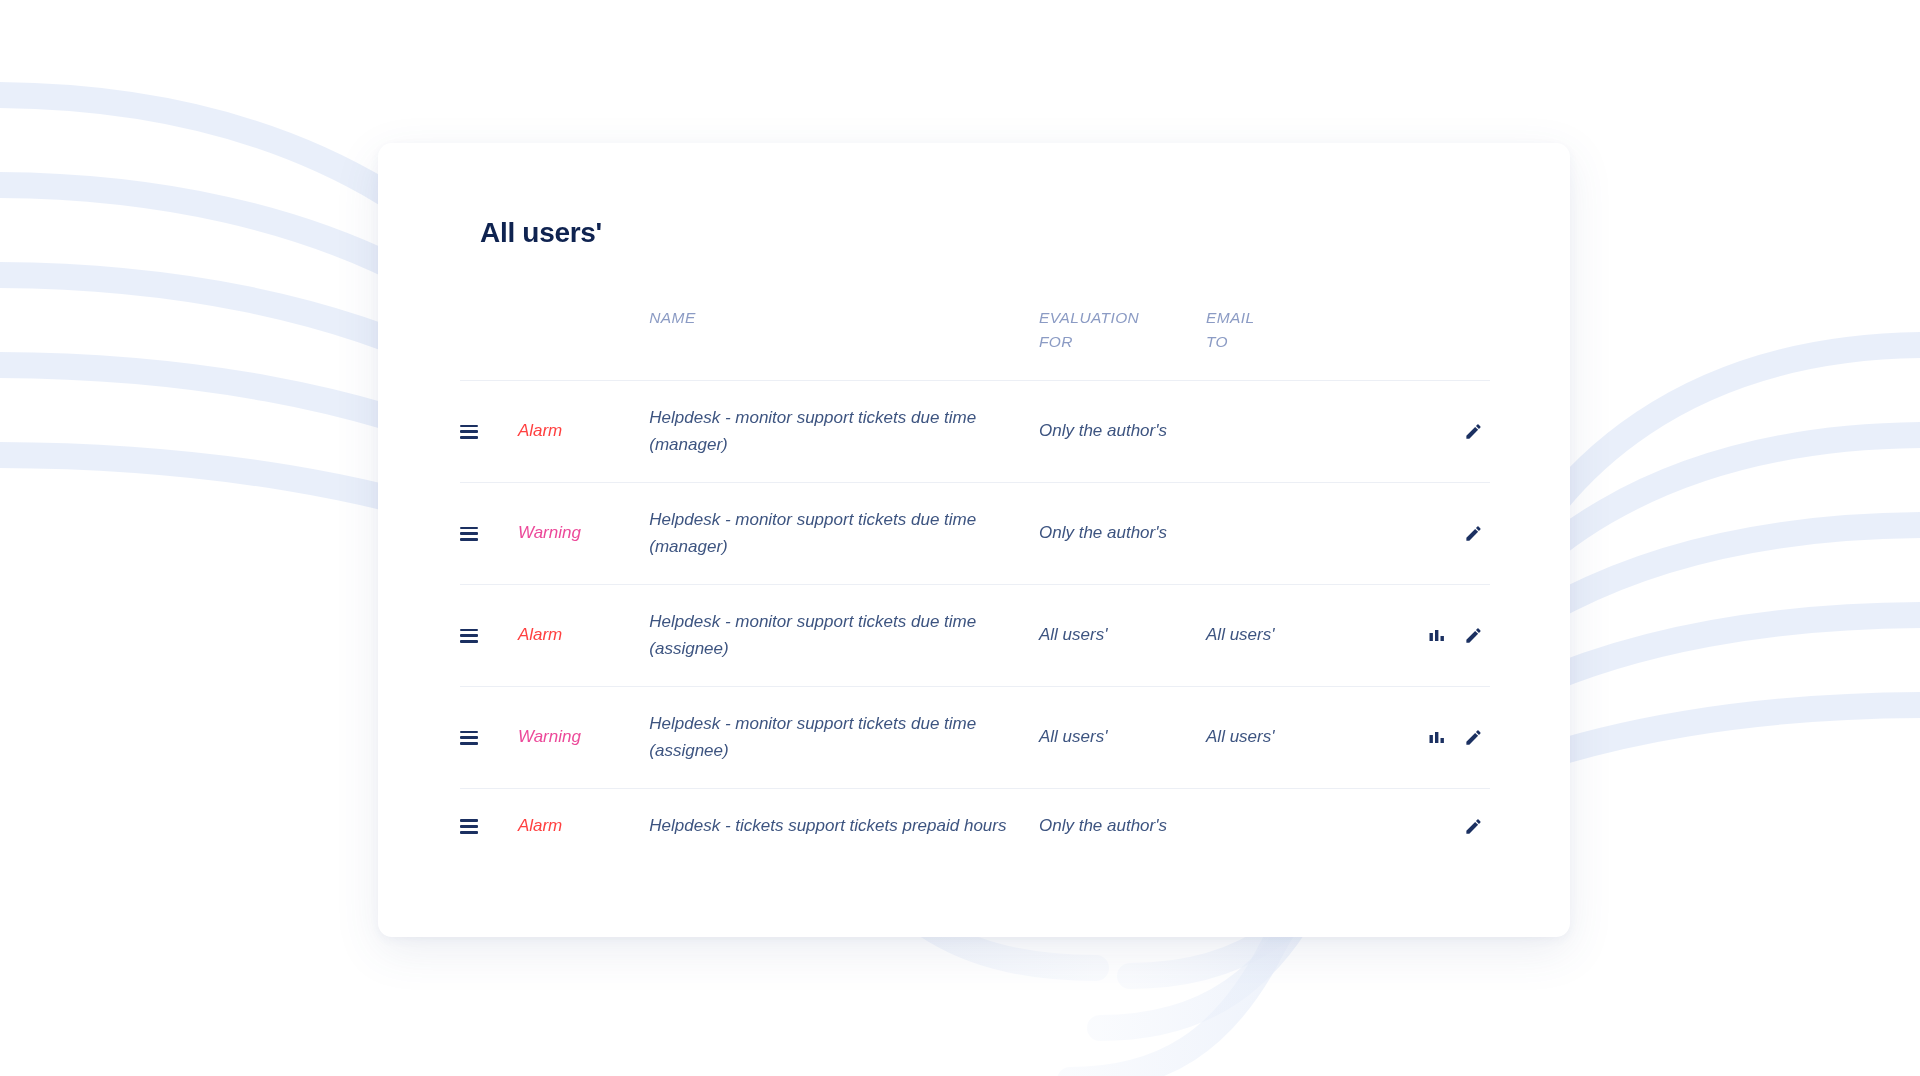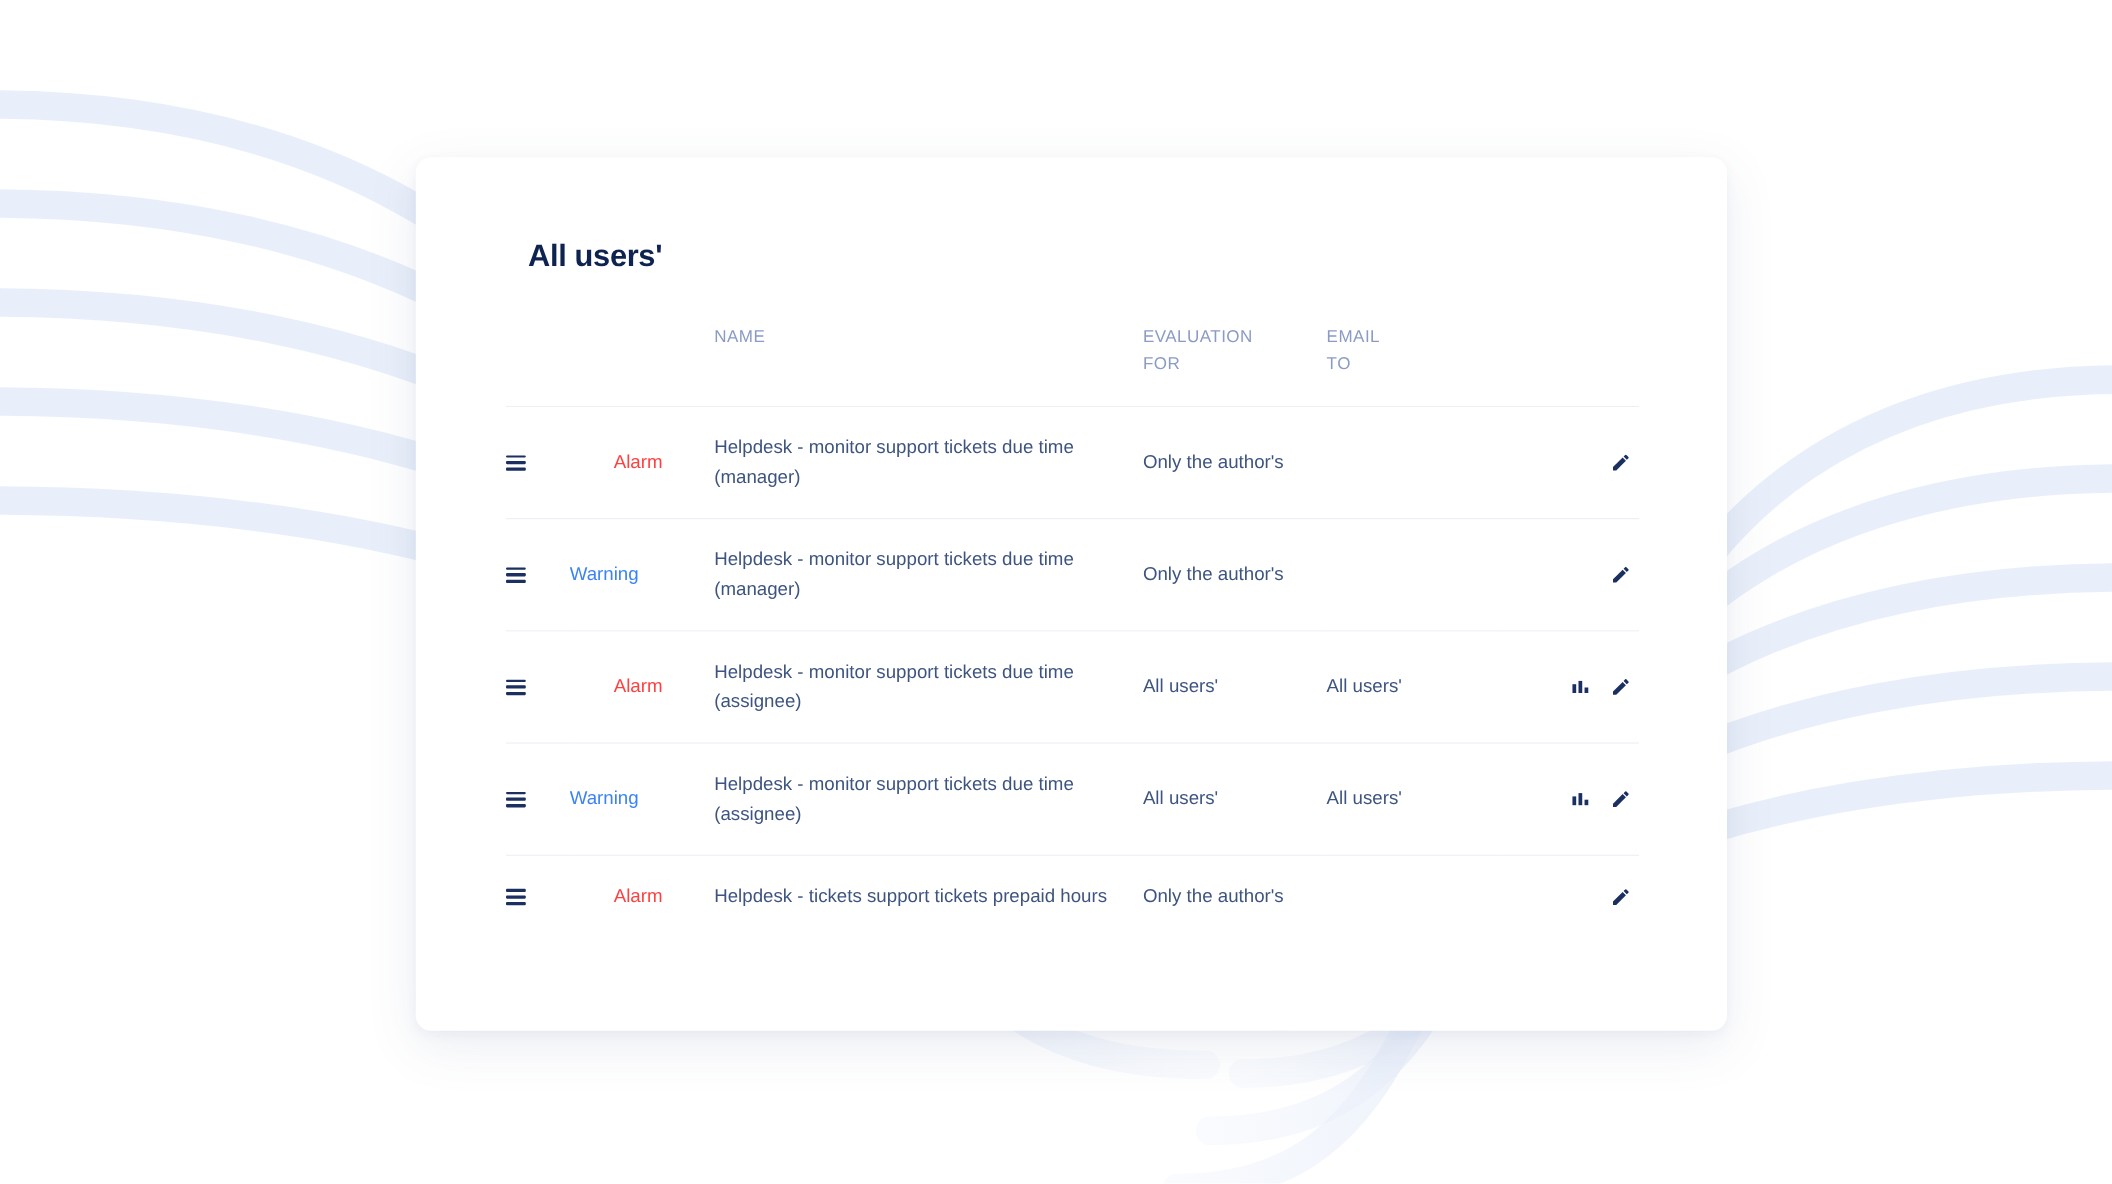--- a/index.html
+++ b/index.html
@@ -55,24 +55,25 @@
     font-weight: bold;
     color: #0f2350;
     letter-spacing: -0.3px;
     line-height: 1;
   }
 
   
   .table {
     position: absolute;
     left: 82px;
-    top: 152px;
+    top: 163px;
     width: 1030px;
     border-collapse: collapse;
     table-layout: fixed;
+    font-style: italic;
   }
 
   .table th {
     text-align: left;
     font-size: 15.5px;
     font-weight: normal;
     color: #8b9bc4;
     letter-spacing: 0.4px;
     padding: 0 0 26px 0;
     vertical-align: top;
@@ -95,22 +96,22 @@
     line-height: 1.56;
   }
 
   tbody tr:first-child td { border-top: 1px solid #eceff5; }
 
   .cell-name  { color: #3d5480; padding-right: 40px; }
   .cell-eval  { color: #3d5480; padding-right: 20px; }
   .cell-email { color: #3d5480; }
 
   .sev { font-size: 17px; font-weight: normal; }
-  .sev-alarm   { color: #ff4040; margin-left: 40px; }
-  .sev-warning { color: #3b82f6; }
+  .sev-alarm   { color: #ff4040; }
+  .sev-warning { color: #ec4899; }
 
   
   .handle-icon {
     display: block;
     width: 18px;
     height: 14px;
     cursor: grab;
   }
   .handle-icon span {
     display: block;

